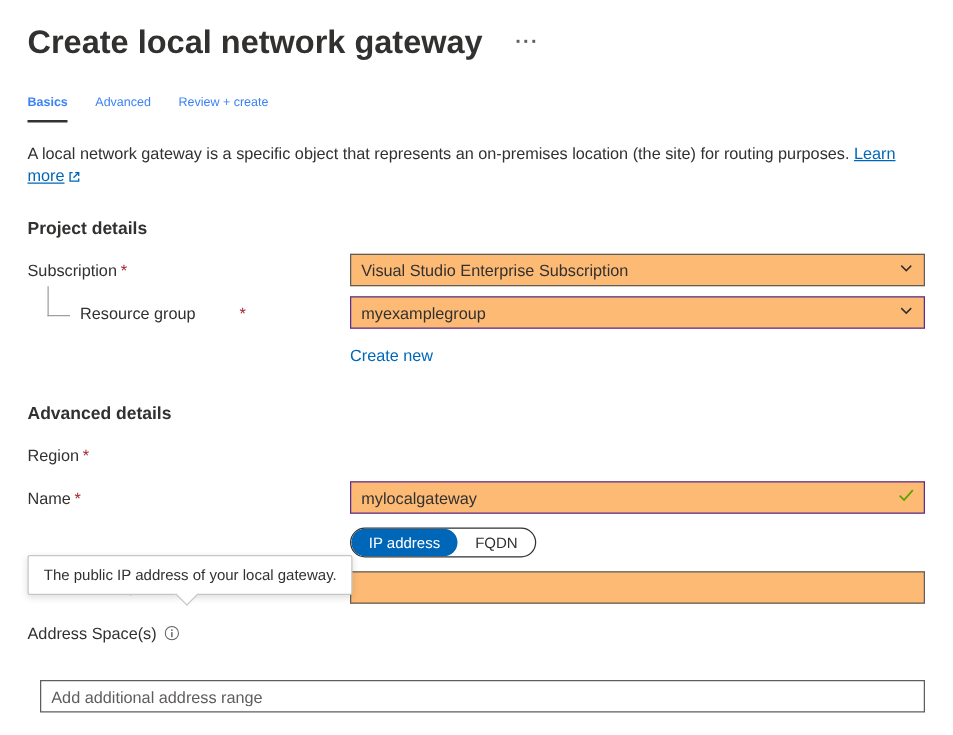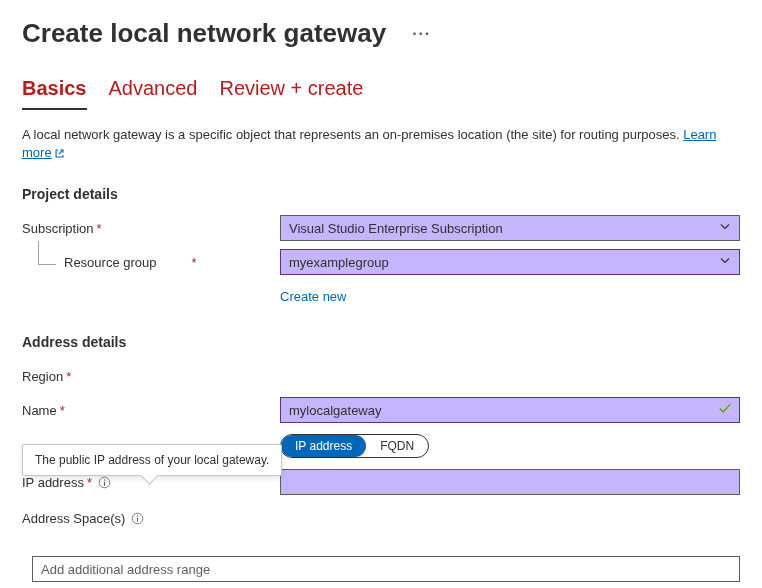--- a/index.html
+++ b/index.html
@@ -27,22 +27,22 @@
   }
   .tabs {
     display: flex;
     gap: 22px;
     border-bottom: 0;
     margin-bottom: 16px;
   }
   .tab {
     padding: 0 0 8px 0;
     cursor: pointer;
-    color: #b91c1c;
-    font-size: 20px;
+    color: #3b82f6;
+    font-size: 10px;
   }
   .tab.active {
     font-weight: 600;
     border-bottom: 2px solid #323130;
   }
   .description {
     font-size: 13px;
     line-height: 1.4;
     margin-bottom: 22px;
   }
@@ -102,21 +102,21 @@
     color: #605e5c;
   }
   .dropdown, .text-input {
     width: 100%;
     height: 26px;
     border: 1px solid #605e5c;
     padding: 0 26px 0 8px;
     font-size: 13px;
     font-family: inherit;
     color: #323130;
-    background: #c4b5fd;
+    background: #fdba74;
     position: relative;
   }
   .dropdown {
     display: flex;
     align-items: center;
     cursor: pointer;
   }
   .dropdown-chevron {
     position: absolute;
     right: 8px;
@@ -266,21 +266,21 @@
 
   <div class="form-row">
     <div class="form-label-col"></div>
     <div class="form-control-col sublink">
       <a>Create new</a>
     </div>
   </div>
 
   <div class="spacer-md"></div>
 
-  <div class="section-title">Address details</div>
+  <div class="section-title">Advanced details</div>
 
   <div class="form-row">
     <div class="form-label-col">
       <span>Region</span>
       <span class="req">*</span>
     </div>
   </div>
 
   <div class="form-row" style="margin-top:6px;">
     <div class="form-label-col">

